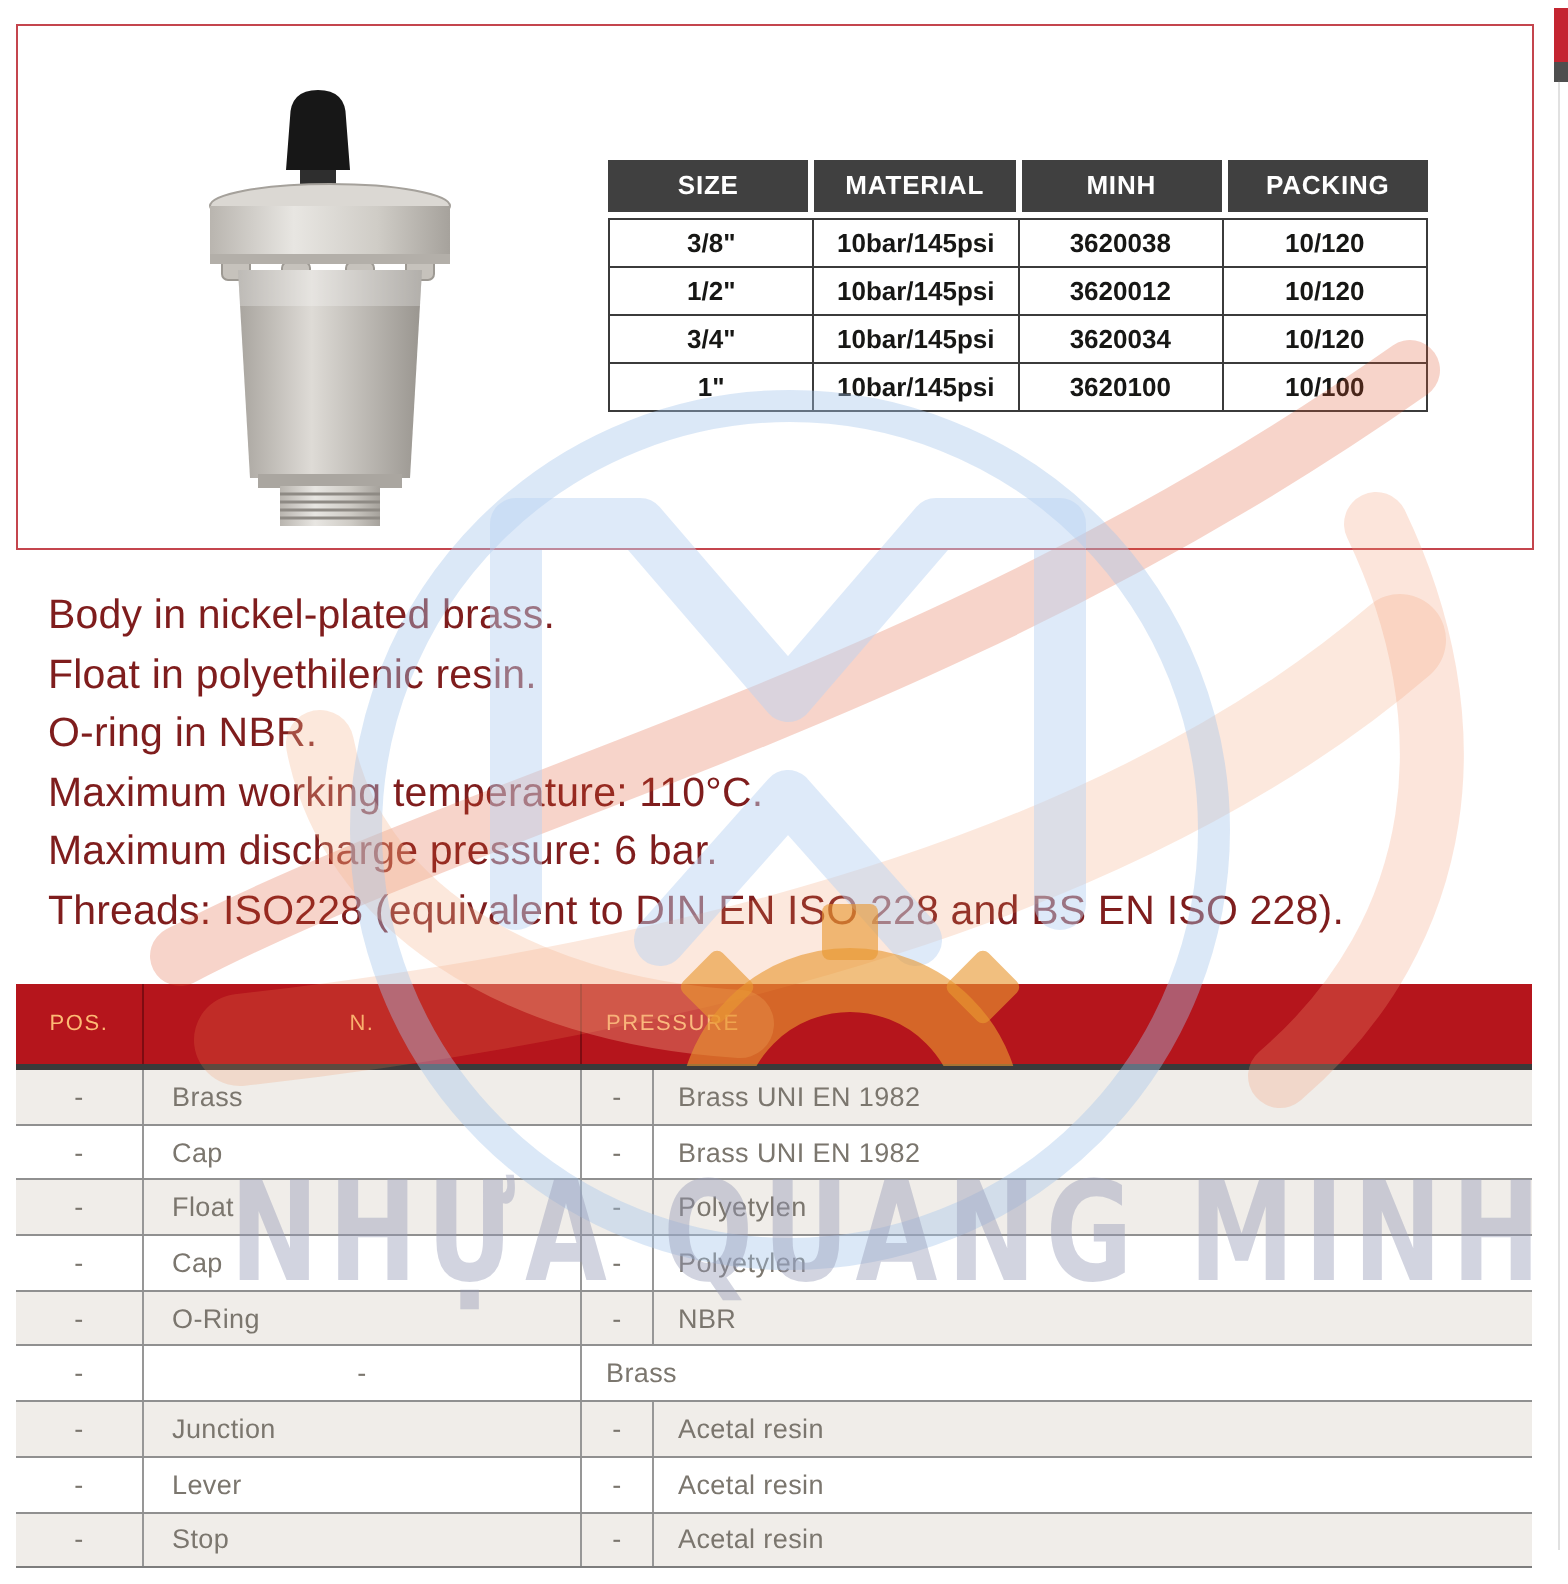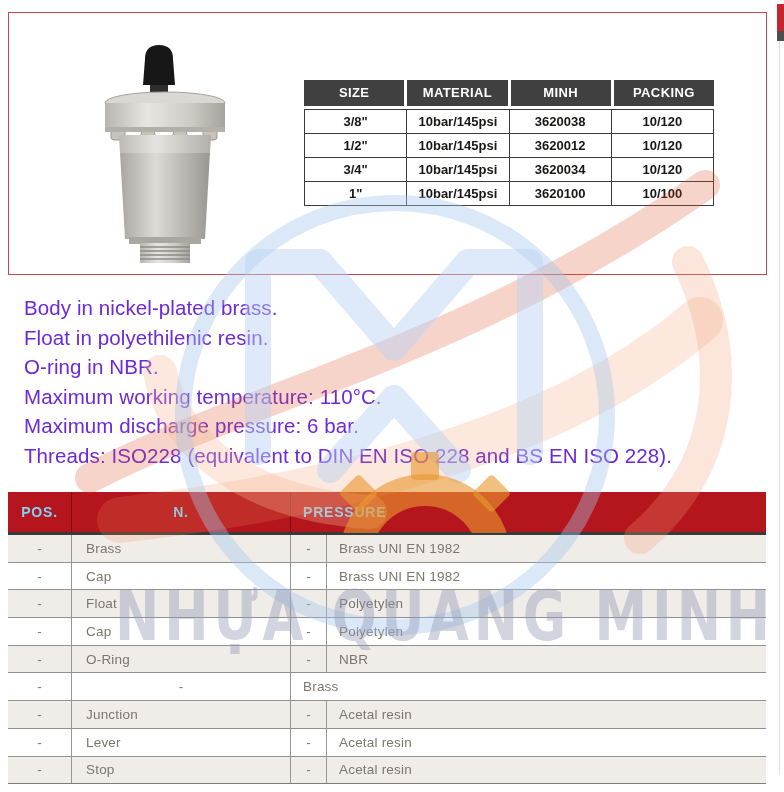--- a/index.html
+++ b/index.html
@@ -25,31 +25,31 @@
     border:1px solid #3b3b3b;height:23px;text-align:center;
     font-size:13px;font-weight:bold;color:#171715;padding:0;
   }
   
   .edge-red{position:absolute;right:0;top:4px;width:7px;height:27px;background:#c42531;}
   .edge-dark{position:absolute;right:0;top:31px;width:7px;height:10px;background:#4e4e4e;}
   .page-edge-line{position:absolute;left:779px;top:40px;width:1px;height:735px;background:rgba(120,120,120,0.22);}
   
   .description{
     position:absolute;left:24px;top:293px;font-size:20.5px;line-height:29.6px;
-    color:#6d28d9;letter-spacing:.1px;
+    color:#7f1d1d;letter-spacing:.1px;
   }
   
   .materials-table{position:absolute;left:8px;top:492px;width:758px;}
   .mat-head{
     display:grid;grid-template-columns:64px 219px 36px 1fr;
     background:#b5151c;height:40px;align-items:center;
     border-bottom:3px solid #3a3a3a;box-sizing:content-box;
   }
   .mat-head-cell{
-    color:#7dd3fc;font-size:14px;font-weight:bold;letter-spacing:.8px;
+    color:#fdba74;font-size:11px;font-weight:normal;letter-spacing:.8px;
   }
   .mat-head-cell.c1{text-align:center;border-right:1px solid rgba(60,0,5,.45);height:40px;line-height:40px;}
   .mat-head-cell.c2{padding-left:14px;border-right:1px solid rgba(60,0,5,.45);height:40px;line-height:40px;}
   .mat-head-cell.c3{text-align:center;border-right:1px solid rgba(60,0,5,.45);height:40px;line-height:40px;}
   .mat-head-cell.c4{padding-left:12px;height:40px;line-height:40px;}
   .mat-rows{border-bottom:1px solid #7d7d7d;}
   .mat-row{
     display:grid;grid-template-columns:64px 219px 36px 1fr;
     height:26.7px;align-items:center;border-top:1px solid #909090;
   }

